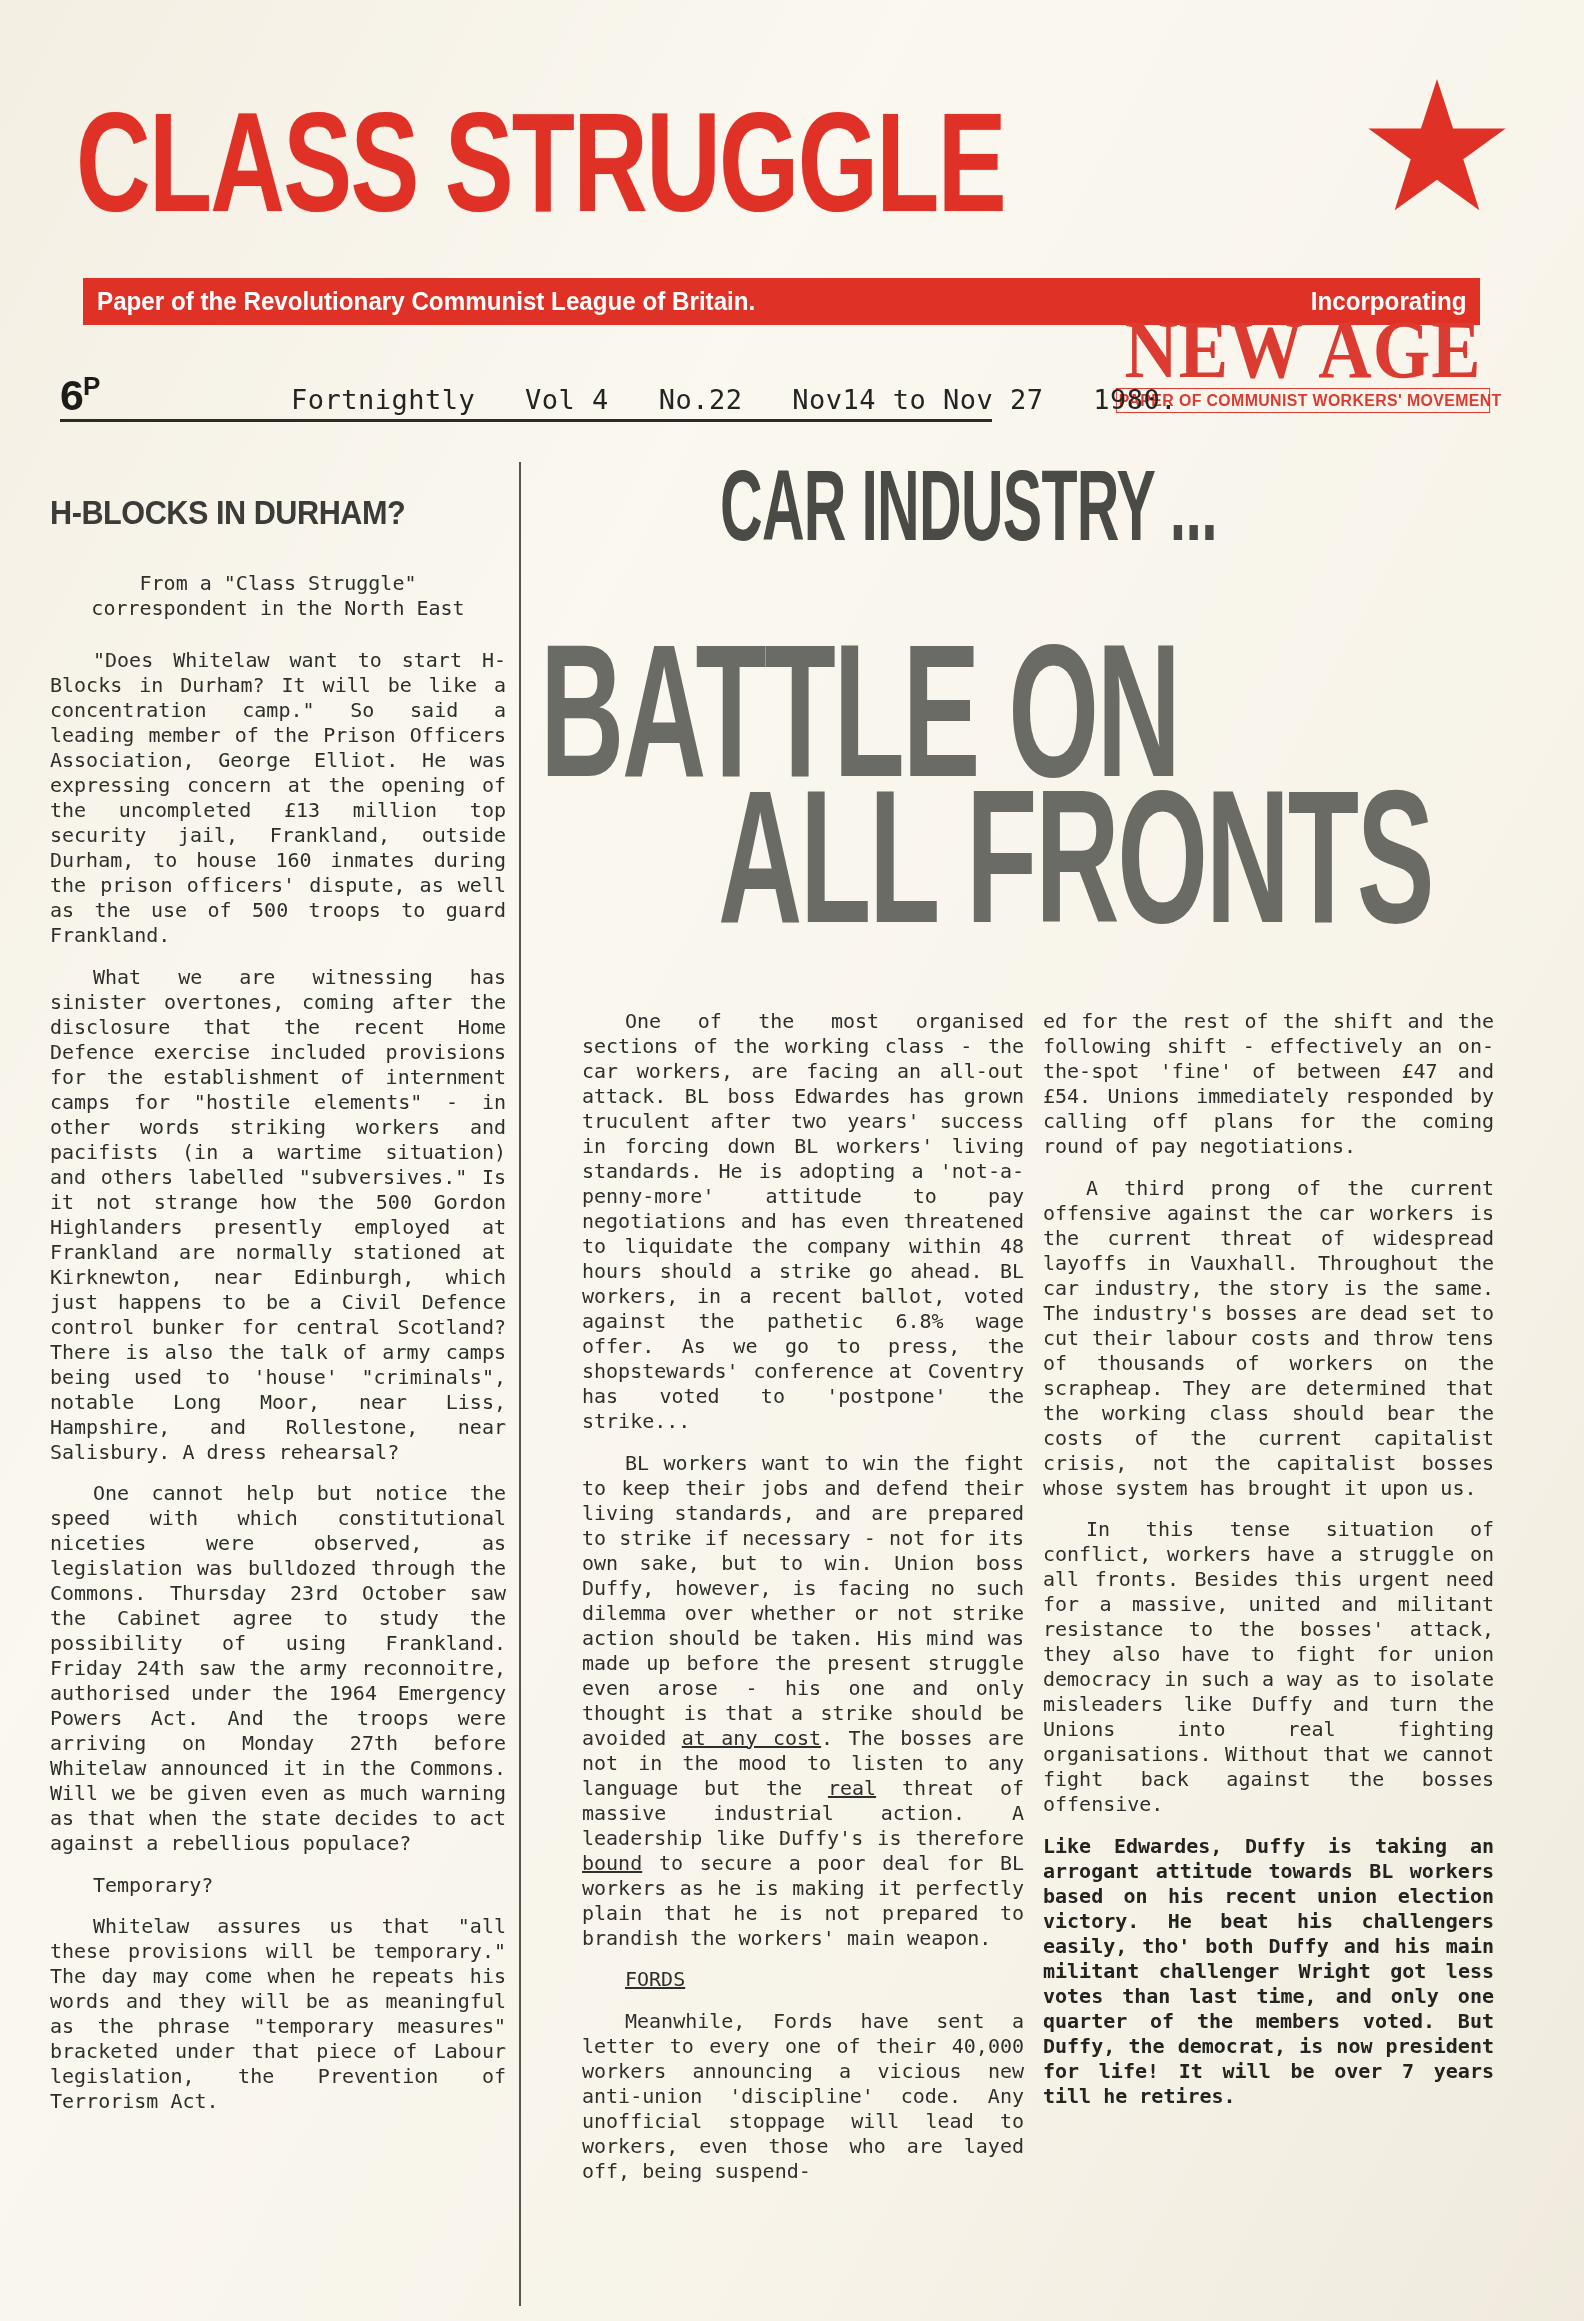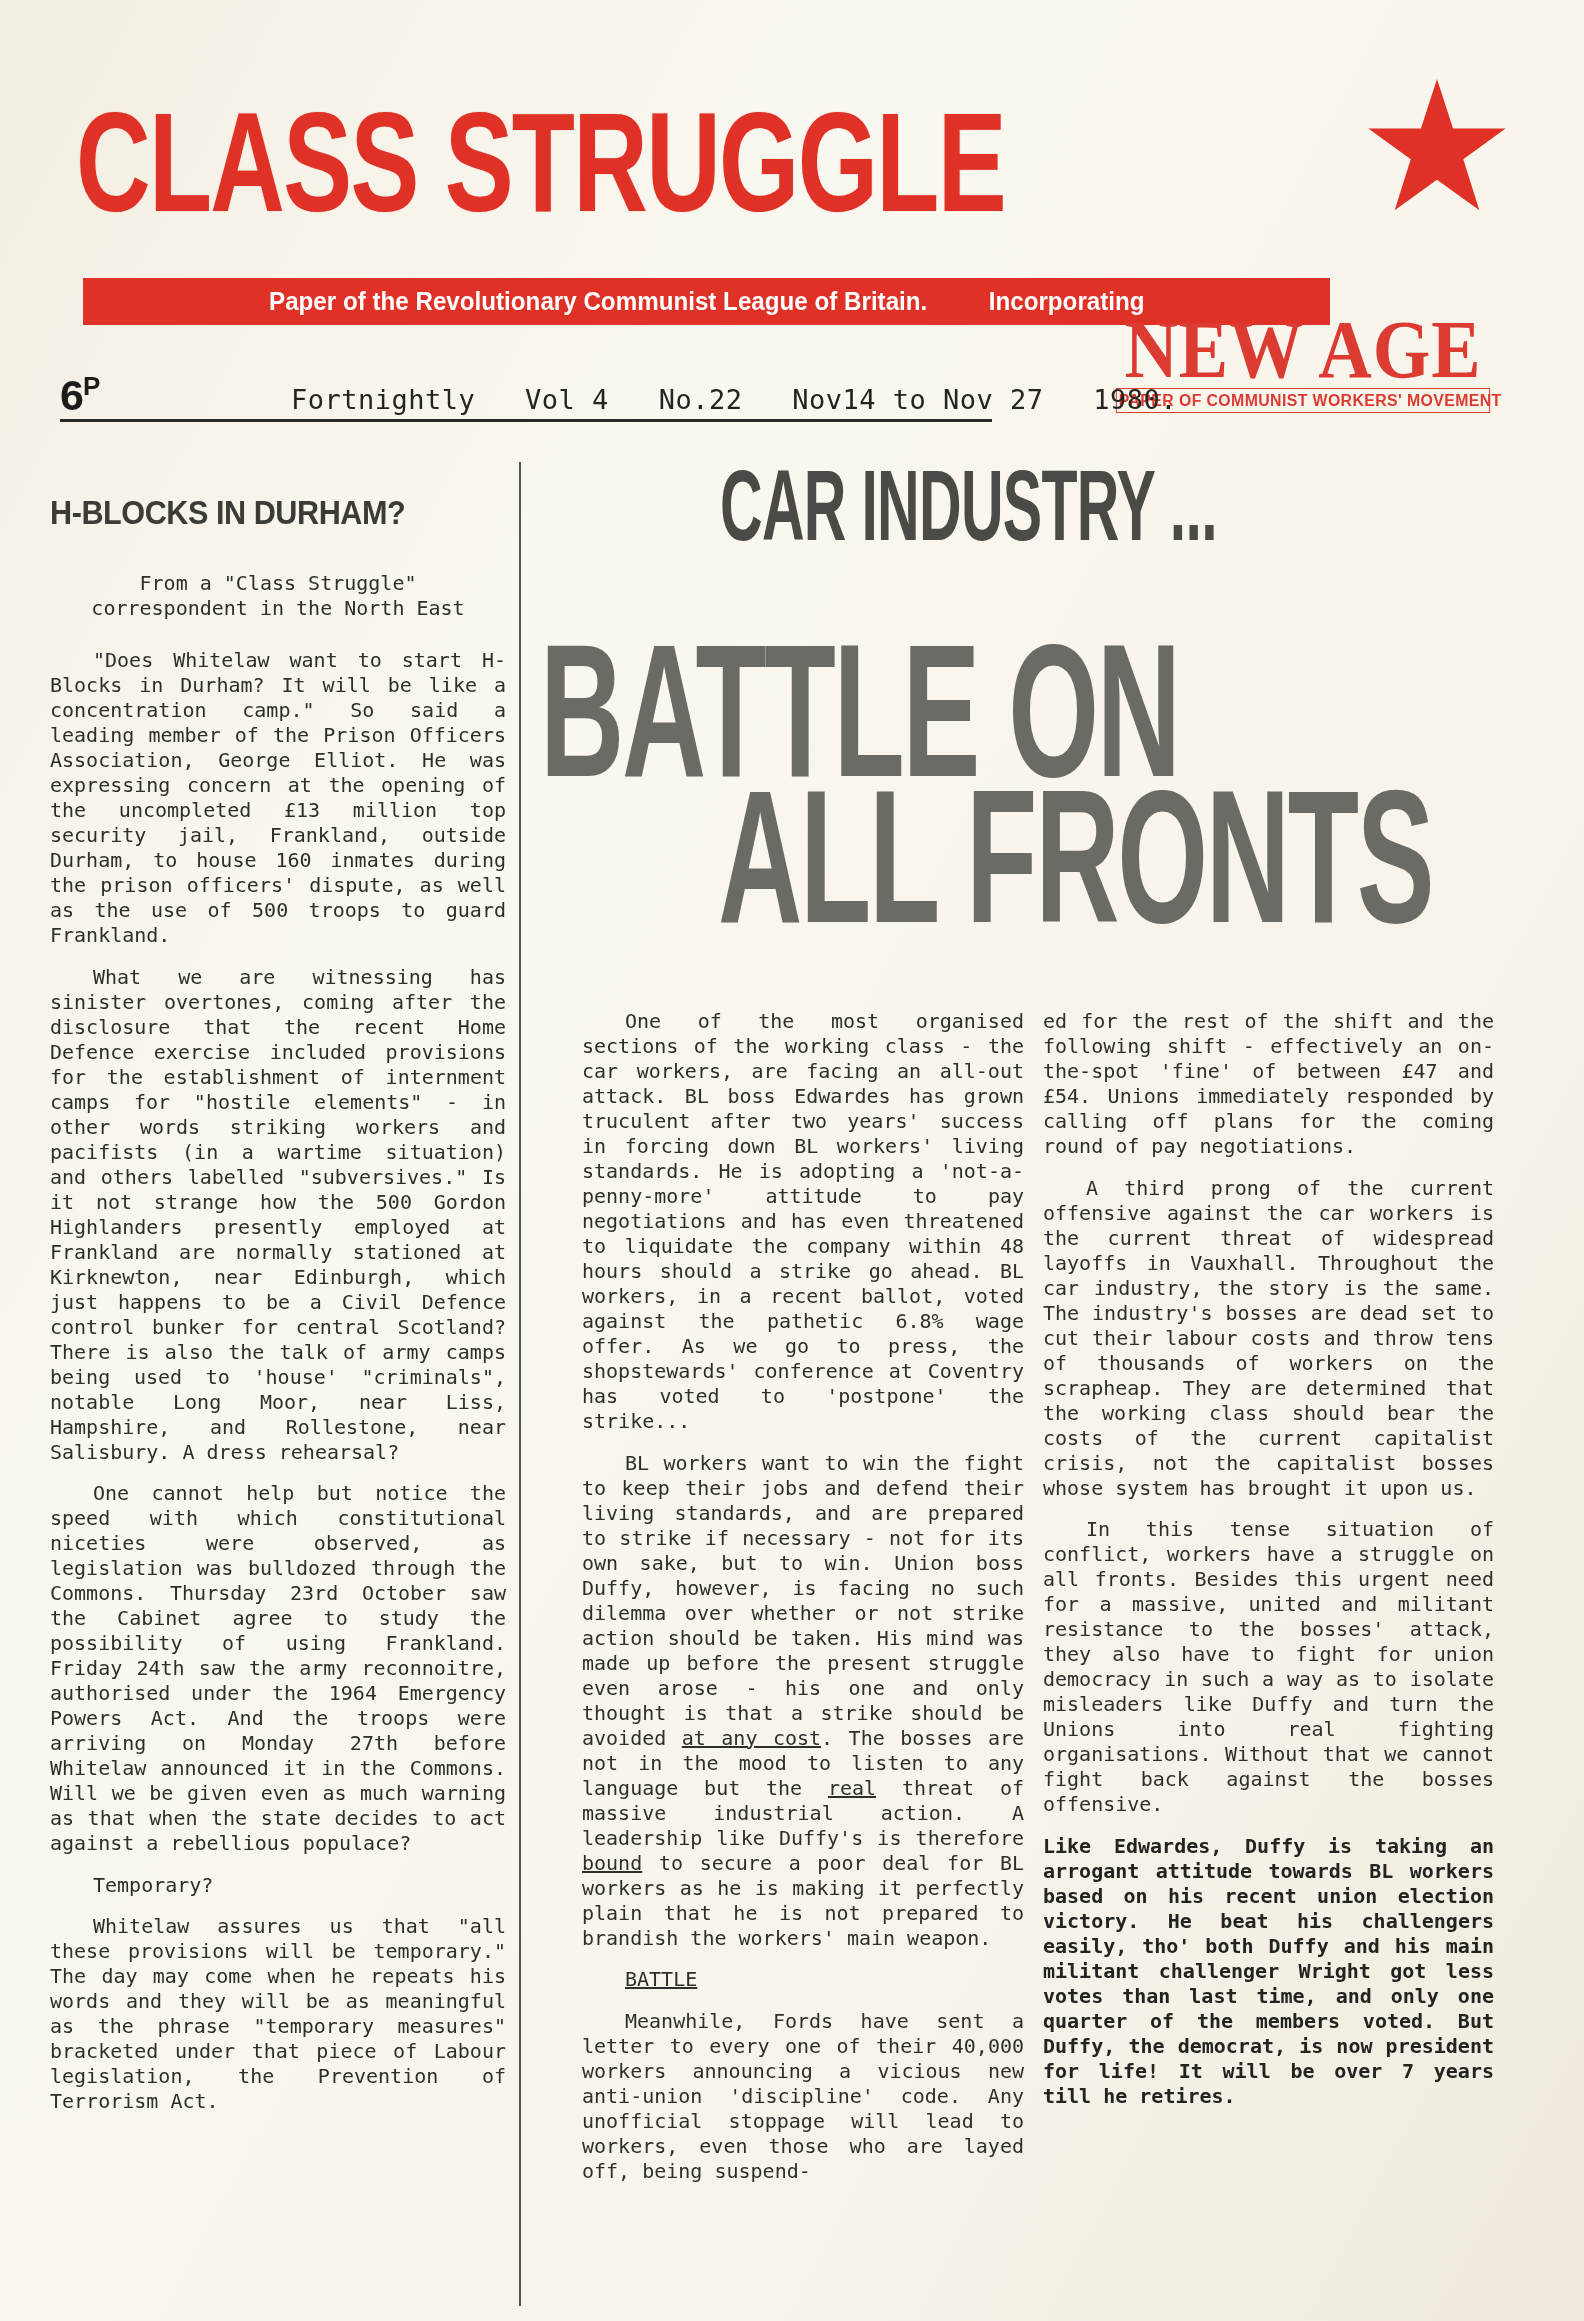--- a/index.html
+++ b/index.html
@@ -31,23 +31,23 @@
     transform:scaleX(.86) scaleY(1.18);
     transform-origin:left top;
     white-space:nowrap;
     text-shadow:0 0 1px rgba(224,49,39,.5);
   }
   .star{
     position:absolute;right:-7.8px;top:-17.5px;
     width:146px;height:146px;color:#e03127;
   }
   .mast-bar{
-    position:absolute;left:83px;top:278px;width:1247px;height:47px;
+    position:absolute;left:83px;top:278px;width:1397px;height:47px;
     background:#e03127;
-    display:flex;align-items:center;justify-content:center;
+    display:flex;align-items:center;justify-content:space-between;
     padding:0 13.6px;box-sizing:border-box;
   }
   .mast-bar span{
     font-family:"Liberation Sans", sans-serif;
     font-weight:bold;font-size:26px;color:#fff;
     transform:scaleX(.93);transform-origin:left center;
     white-space:nowrap;
   }
   .mast-bar .incorp{transform:scaleX(.93);transform-origin:right center;}
 
@@ -187,21 +187,21 @@
 
     <div class="vrule"></div>
 
     <div class="head-car">CAR INDUSTRY ...</div>
     <div class="head-battle">BATTLE ON</div>
     <div class="head-allfronts">ALL FRONTS</div>
 
     <div class="col" id="col-mid">
       <p>One of the most organised sections of the working class - the car workers, are facing an all-out attack. BL boss Edwardes has grown truculent after two years' success in forcing down BL workers' living standards. He is adopting a 'not-a-penny-more' attitude to pay negotiations and has even threatened to liquidate the company within 48 hours should a strike go ahead. BL workers, in a recent ballot, voted against the pathetic 6.8% wage offer. As we go to press, the shopstewards' conference at Coventry has voted to 'postpone' the strike...</p>
       <p><span>BL workers want to win the fight to keep their jobs and defend their living standards, and are prepared to strike if necessary - not for its own sake, but to win. Union boss Duffy, however, is facing no such dilemma over whether or not strike action should be taken. His mind was made up before the present struggle even arose - his one and only thought is that a strike should be avoided </span><u>at any cost</u><span>. The bosses are not in the mood to listen to any language but the </span><u>real</u><span> threat of massive industrial action. A leadership like Duffy's is therefore </span><u>bound</u><span> to secure a poor deal for BL workers as he is making it perfectly plain that he is not prepared to brandish the workers' main weapon.</span></p>
-      <p class="sub-center"><u>BATTLE</u></p>
+      <p class="sub-center"><u>FORDS</u></p>
       <p>Meanwhile, Fords have sent a letter to every one of their 40,000 workers announcing a vicious new anti-union 'discipline' code. Any unofficial stoppage will lead to workers, even those who are layed off, being suspend-</p>
     </div>
 
     <div class="col" id="col-right">
       <p class="noindent">ed for the rest of the shift and the following shift - effectively an on-the-spot 'fine' of between £47 and £54. Unions immediately responded by calling off plans for the coming round of pay negotiations.</p>
       <p>A third prong of the current offensive against the car workers is the current threat of widespread layoffs in Vauxhall. Throughout the car industry, the story is the same. The industry's bosses are dead set to cut their labour costs and throw tens of thousands of workers on the scrapheap. They are determined that the working class should bear the costs of the current capitalist crisis, not the capitalist bosses whose system has brought it upon us.</p>
       <p>In this tense situation of conflict, workers have a struggle on all fronts. Besides this urgent need for a massive, united and militant resistance to the bosses' attack, they also have to fight for union democracy in such a way as to isolate misleaders like Duffy and turn the Unions into real fighting organisations. Without that we cannot fight back against the bosses offensive.</p>
       <p class="bold-tail noindent">Like Edwardes, Duffy is taking an arrogant attitude towards BL workers based on his recent union election victory. He beat his challengers easily, tho' both Duffy and his main militant challenger Wright got less votes than last time, and only one quarter of the members voted. But Duffy, the democrat, is now president for life! It will be over 7 years till he retires.</p>
     </div>
 

